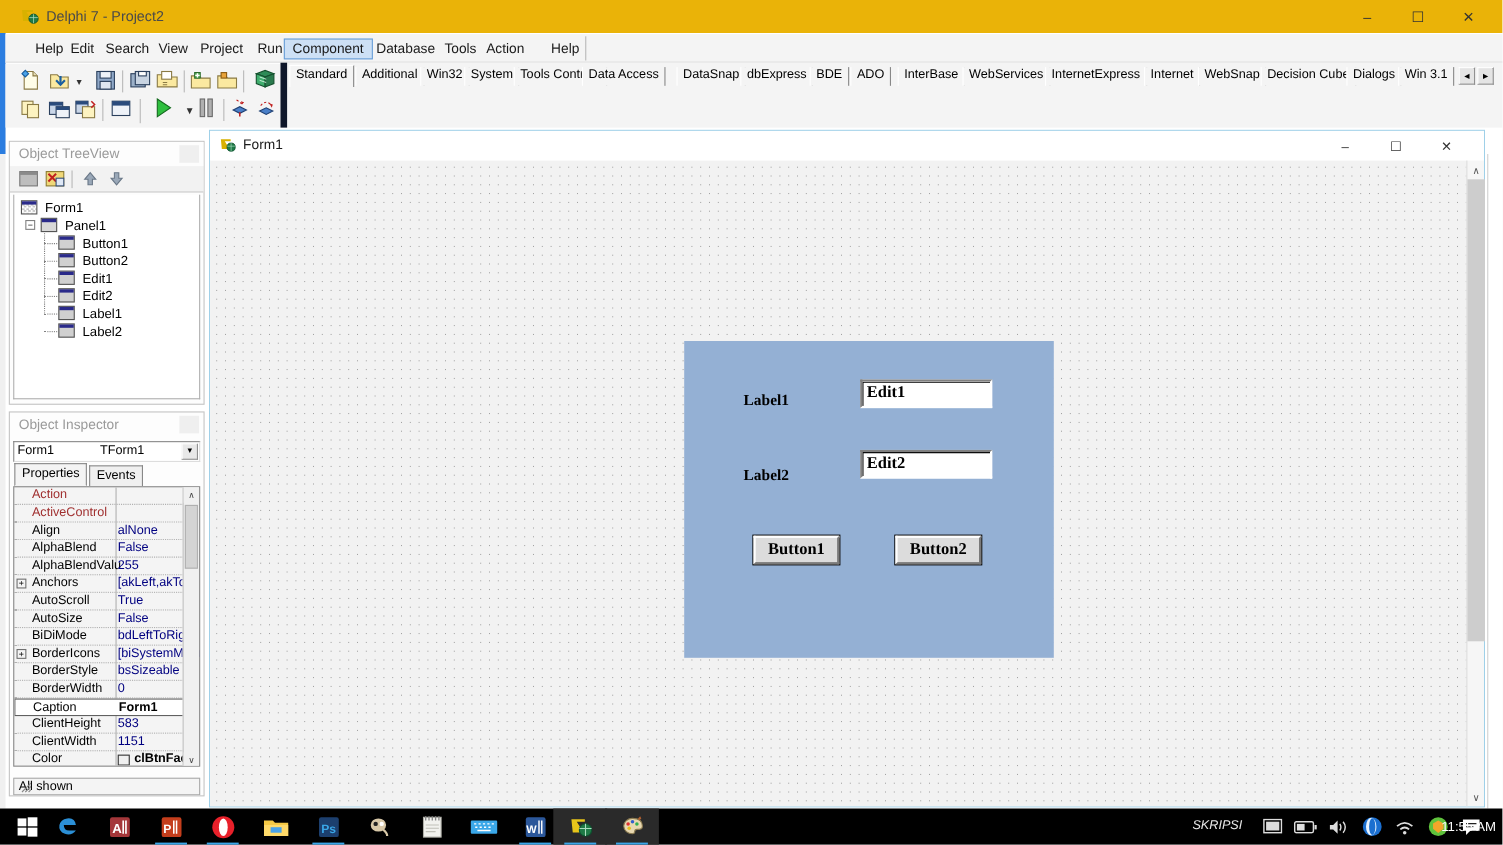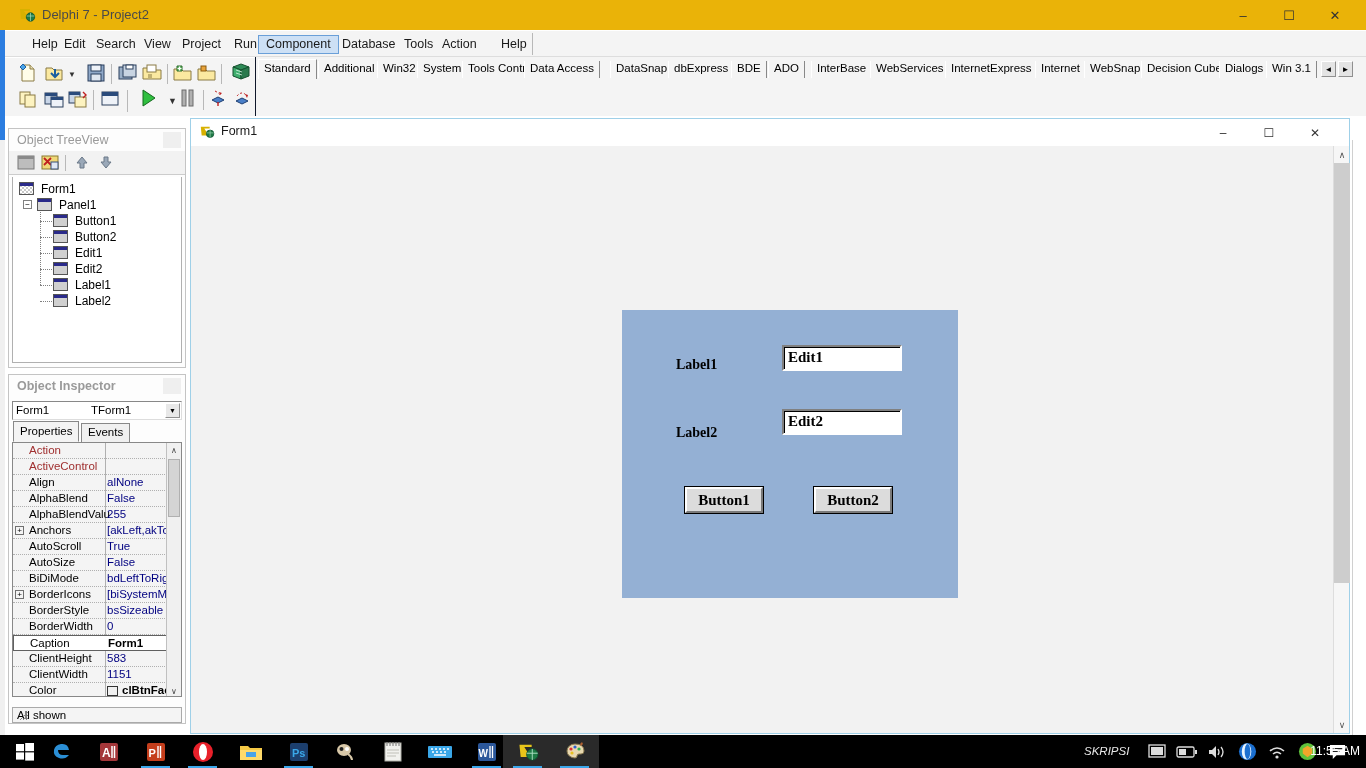--- a/index.html
+++ b/index.html
@@ -32,21 +32,21 @@
   .combo-none { position:absolute; left:538px; top:33px; width:130px; height:21px; background:#fff; border:1px solid #808080; font-size:12px; }
   .combo-none .ctext { position:absolute; left:4px; top:2px; color:#000; }
   .combo-none .carrow { position:absolute; right:2px; top:2px; width:16px; height:15px; background:#e8e8e8; border:1px solid #a0a0a0; border-top-color:#fff; border-left-color:#fff; display:flex; align-items:center; justify-content:center; font-size:7px; }
 
   .sep-v { position:absolute; width:1px; background:#b8b8b8; }
 
   .tbicon { position:absolute; width:22px; height:22px; }
 
   
   #toolbar-zone { position:absolute; left:5px; top:58px; width:250px; height:58px; background:#f4f4f4; }
-  #palette-zone { position:absolute; left:255px; top:57px; width:1111px; height:59px; background:#f4f4f4; border-left:1px solid #0f172a;}
+  #palette-zone { position:absolute; left:255px; top:57px; width:1111px; height:59px; background:#f4f4f4; border-left:6px solid #0f172a;}
 
   
   #pal-tabs { position:absolute; left:0px; top:2px; height:19px; }
   .ptab { position:absolute; top:2px; height:17px; padding:1px 5px 0 5px; font-size:11.5px; color:#000; white-space:nowrap; border-left:1px solid #fff; border-right:1px solid #888; background:#f4f4f4; }
   .ptab.active { top:0px; height:20px; background:#f4f4f4; border:1px solid #888; border-bottom:none; border-top-color:#fff; border-left-color:#fff; font-weight:normal; padding-top:2px;}
   .tabscroll { position:absolute; top:2px; width:15px; height:16px; background:#e4e4e4; border:1px solid #909090; border-top-color:#fff; border-left-color:#fff; display:flex;align-items:center;justify-content:center;font-size:8px;}
 
   
   .pcomp { position:absolute; top:84px; width:26px; height:26px; display:flex; align-items:center; justify-content:center; }
   .pcomp.sel { background:#e8e8e8; border:1px solid #b0b0b0; }
@@ -61,21 +61,21 @@
   .tnode { position:absolute; height:16px; font-size:12px; color:#000; white-space:nowrap; }
   .tnode .tlbl { position:absolute; left:22px; top:1px; }
   .ticon { position:absolute; left:0; top:1px; width:15px; height:13px; border:1px solid #555; background:#fff;}
   .ticon i { display:block; height:3px; background:#2a2a8a; }
   .tplus { position:absolute; width:9px; height:9px; border:1px solid #808080; background:#fff; font-size:8px; line-height:7px; text-align:center; color:#000; }
   .tdash { position:absolute; border-left:1px dotted #808080; }
   .tdashh { position:absolute; border-top:1px dotted #808080; }
 
   
   #oi { position:absolute; left:8px; top:374px; width:178px; height:350px; background:#fdfdfd; border:1px solid #c4c4c4;}
-  #oi-title { position:absolute; left:0; top:0; width:176px; height:22px;font-weight:bold; }
+  #oi-title { position:absolute; left:0; top:0; width:176px; height:22px; }
   #oi-title span { position:absolute; left:8px; top:4px; font-size:12.5px; color:#9a9a9a; }
   #oi-close { position:absolute; right:4px; top:3px; width:18px; height:16px; background:#efefef; }
   #oi-combo { position:absolute; left:3px; top:26px; width:170px; height:19px; background:#fff; border:1px solid #888; border-right-color:#ddd; border-bottom-color:#ddd; font-size:11.5px;}
   #oi-combo .oc-name { position:absolute; left:3px; top:2px; color:#000; }
   #oi-combo .oc-type { position:absolute; left:78px; top:2px; color:#000; }
   #oi-combo .oc-arr { position:absolute; right:1px; top:1px; width:15px; height:15px; background:#e8e8e8; border:1px solid #909090; border-top-color:#fff;border-left-color:#fff; display:flex;align-items:center;justify-content:center;font-size:7px;}
   .oi-tab { position:absolute; top:48px; height:19px; padding:2px 6px 0 6px; font-size:11.5px; border:1px solid #888; border-bottom:none; background:#f0f0f0; }
   .oi-tab.active { background:#f4f4f4; top:46px; height:21px; padding-top:3px; border-bottom:1px solid #f4f4f4;}
   #oi-grid { position:absolute; left:3px; top:67px; width:170px; height:255px; background:#f4f4f4; border:1px solid #888; overflow:hidden;}
   .prow { position:absolute; left:0; width:168px; height:16px; border-bottom:1px dotted #b0b0b0; }

